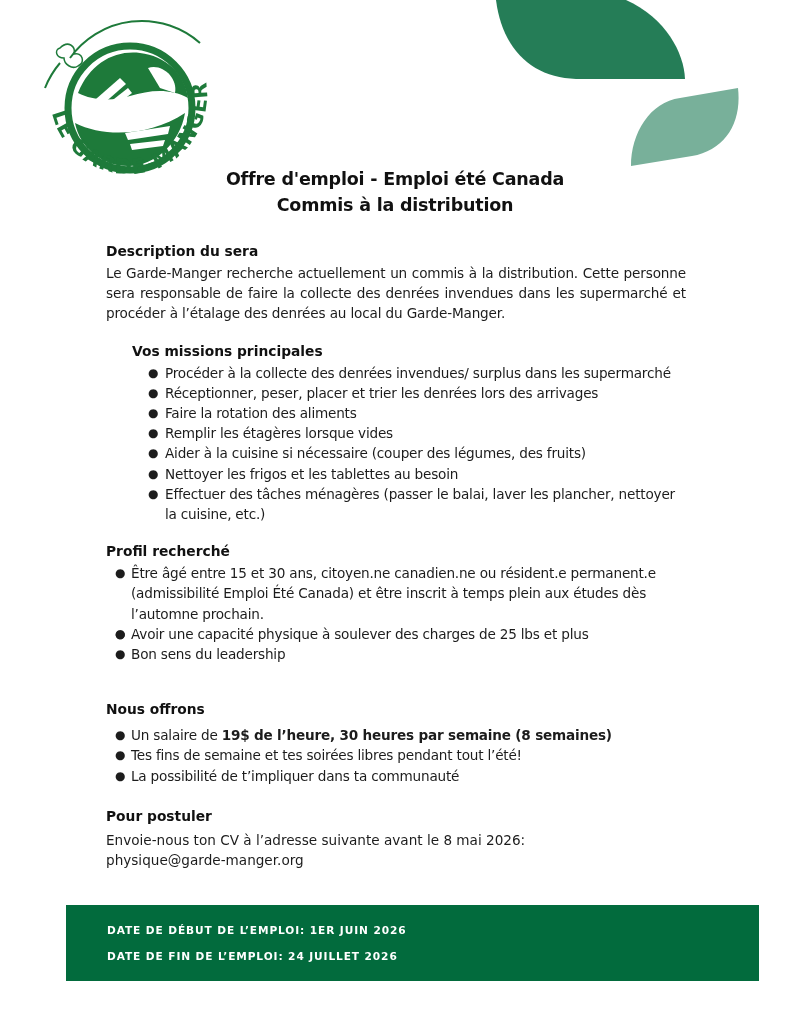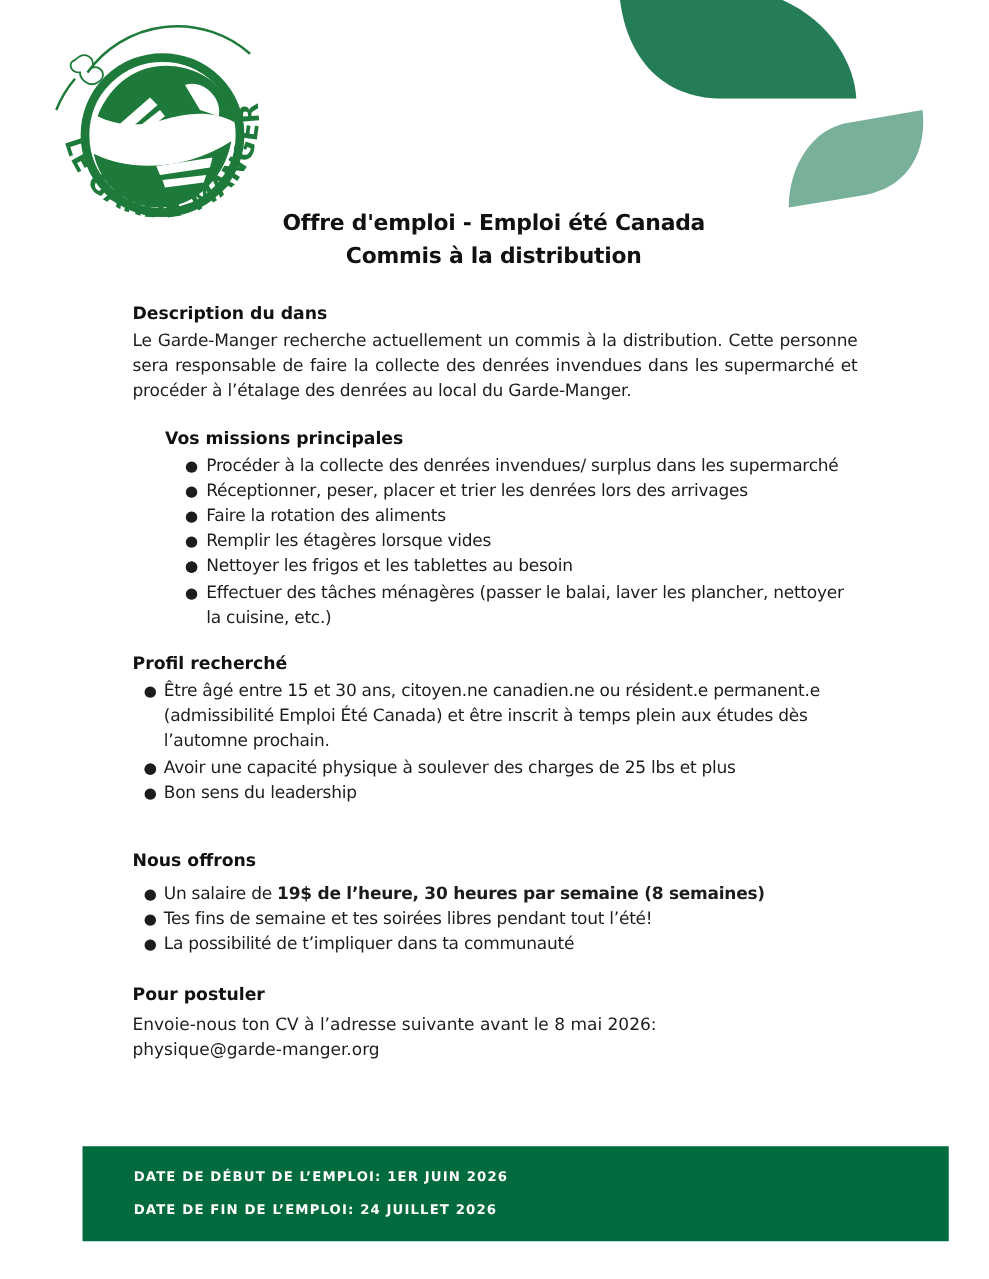--- a/index.html
+++ b/index.html
@@ -90,21 +90,20 @@
     }
     ul.bullets.narrow li .bullet { left: 9px; }
     .bold { font-weight: bold; text-align: center; }
     .banner {
       position: absolute;
       left: 66px;
       top: 905px;
       width: 693px;
       height: 76px;
       background: #026b3d;
-      margin-top: 12px;
     }
     .banner-line {
       position: absolute;
       left: 41px;
       color: #ffffff;
       font-weight: bold;
       font-size: 10.6px;
       letter-spacing: 0.9px;
     }
     .banner-line.start { top: 19px; }
@@ -146,32 +145,32 @@
 </svg>
 
 <div class="title-block">
   <div>Offre d'emploi - Emploi été Canada</div>
   <div>Commis à la distribution</div>
 </div>
 
 <div class="content">
 
   <div class="section">
-    <div class="section-heading">Description du dans</div>
+    <div class="section-heading">Description du sera</div>
     <p class="paragraph">Le Garde-Manger recherche actuellement un commis à la distribution. Cette personne sera responsable de faire la collecte des denrées invendues dans les supermarché et procéder à l’étalage des denrées au local du Garde-Manger.</p>
   </div>
 
   <div class="section missions">
     <div class="section-heading">Vos missions principales</div>
     <ul class="bullets">
       <li><span class="bullet">●</span><span>Procéder à la collecte des denrées invendues/ surplus dans les supermarché</span></li>
       <li><span class="bullet">●</span><span>Réceptionner, peser, placer et trier les denrées lors des arrivages</span></li>
       <li><span class="bullet">●</span><span>Faire la rotation des aliments</span></li>
       <li><span class="bullet">●</span><span>Remplir les étagères lorsque vides</span></li>
-      <li><span class="bullet">●</span></li>
+      <li><span class="bullet">●</span><span>Aider à la cuisine si nécessaire (couper des légumes, des fruits)</span></li>
       <li><span class="bullet">●</span><span>Nettoyer les frigos et les tablettes au besoin</span></li>
       <li><span class="bullet">●</span><span>Effectuer des tâches ménagères (passer le balai, laver les plancher, nettoyer la cuisine, etc.)</span></li>
     </ul>
   </div>
 
   <div class="section">
     <div class="section-heading">Profil recherché</div>
     <ul class="bullets narrow">
       <li><span class="bullet">●</span><span>Être âgé entre 15 et 30 ans, citoyen.ne canadien.ne ou résident.e permanent.e (admissibilité Emploi Été Canada) et être inscrit à temps plein aux études dès l’automne prochain.</span></li>
       <li><span class="bullet">●</span></li>

